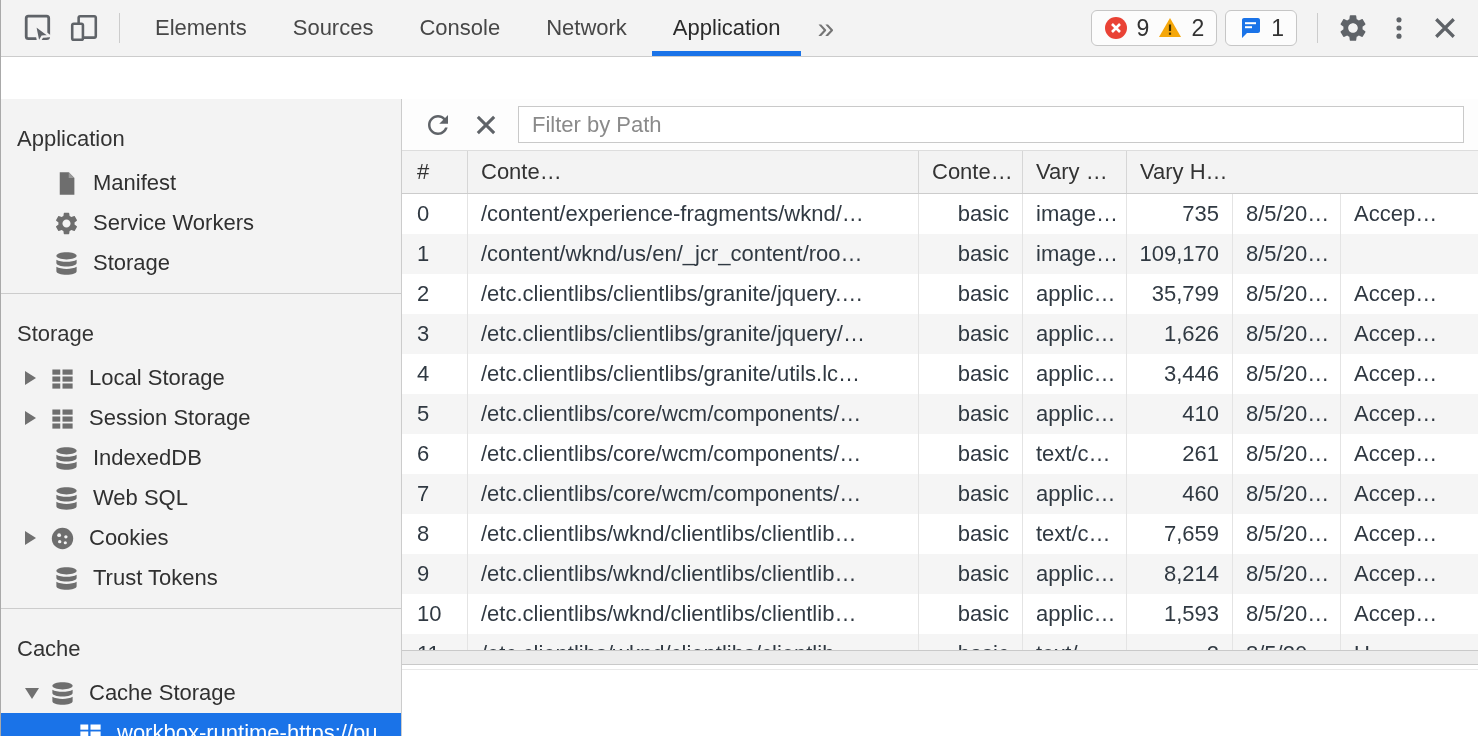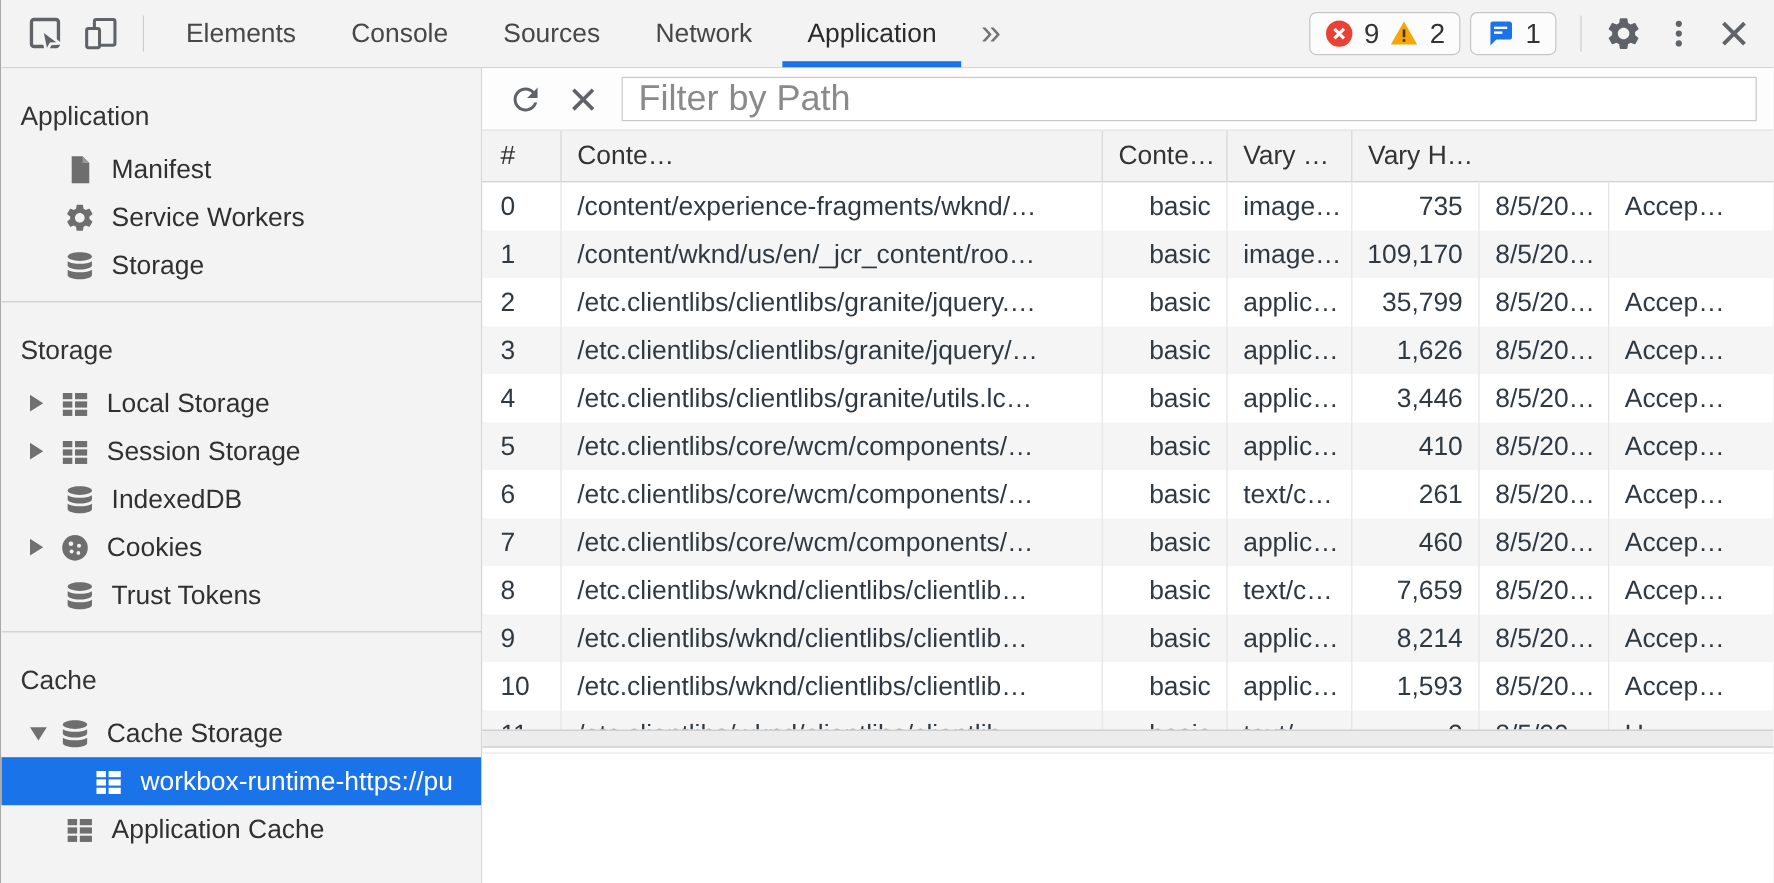--- a/index.html
+++ b/index.html
@@ -2,20 +2,21 @@
 <html><head>
 <meta charset="utf-8">
 <style>
   * { margin:0; padding:0; box-sizing:border-box; }
   html,body { background:#e8e8e8; }
   .app {
     width:1478px; height:736px; background:#fff; overflow:hidden;
     font-family:"Liberation Sans","DejaVu Sans",sans-serif;
     color:#303030; display:flex; flex-direction:column; position:relative;
     border-left:1px solid #a9a9a9;
+    gap:42px;
   }
   svg { display:block; }
 
   
   .topbar {
     height:57px; flex:0 0 57px; background:#f3f3f3; border-bottom:1px solid #ccc;
     display:flex; align-items:center; padding-left:14px;
   }
   .icon-btn { width:46px; height:46px; display:flex; align-items:center; justify-content:center; color:#5f6368; flex:0 0 auto; }
   .vsep { width:1px; height:30px; background:#ccc; margin:0 12px; flex:0 0 auto; }
@@ -53,21 +54,21 @@
   .slabel { white-space:nowrap; }
   .side-item.selected { background:#1a73e8; color:#fff; margin:0; }
   .side-item.selected .sicon { color:#fff; }
 
   
   .main { flex:1; display:flex; flex-direction:column; min-width:0; background:#fff; }
   .toolbar { height:52px; flex:0 0 52px; display:flex; align-items:center; gap:4px; padding:0 14px 0 14px; border-bottom:1px solid #ddd; background:#fdfdfd; }
   .tool-btn { width:44px; height:44px; display:flex; align-items:center; justify-content:center; color:#5f6368; flex:0 0 auto; }
   .filter-input {
     flex:1; height:37px; margin-left:6px; border:1px solid #c9c9c9; background:#fff;
-    font-size:30px; padding:0 13px; color:#303030; outline:none;
+    font-size:22px; padding:0 13px; color:#303030; outline:none;
     font-family:"Liberation Sans","DejaVu Sans",sans-serif;
   }
   .filter-input::placeholder { color:#8a8a8a; opacity:1; }
 
   .grid-head, .trow { display:grid; grid-template-columns:65px 451px 104px 104px 106px 108px auto; }
   .grid-head { height:43px; flex:0 0 43px; background:#f3f3f3; border-bottom:1px solid #ccc; font-size:22px; color:#333; }
   .hcell { display:flex; align-items:center; padding-left:13px; white-space:nowrap; overflow:hidden; }
   .hcell + .hcell { border-left:1px solid #d6d6d6; }
   .hcell.first { padding-left:15px; }
 
@@ -163,24 +164,24 @@
           <use href="#i-device"></use>
         </svg>
     </div>
     <div class="vsep"></div>
 
     <div class="tabs">
       <div class="tab">
           <span>Elements</span>
         </div>
       <div class="tab">
+          <span>Sources</span>
+        </div>
+      <div class="tab">
           <span>Console</span>
-        </div>
-      <div class="tab">
-          <span>Sources</span>
         </div>
       <div class="tab">
           <span>Network</span>
         </div>
       <div class="tab active">
           <span>Application</span>
         </div>
     </div>
     <div class="tab-overflow">
         <span>»</span>
@@ -267,20 +268,26 @@
               <use href="#i-table"></use>
             </svg>
           <span class="slabel">Session Storage</span>
         </div>
         <div class="side-item no-arrow">
           <svg class="sicon">
               <use href="#i-db"></use>
             </svg>
           <span class="slabel">IndexedDB</span>
         </div>
+        <div class="side-item no-arrow">
+          <svg class="sicon">
+              <use href="#i-db"></use>
+            </svg>
+          <span class="slabel">Web SQL</span>
+        </div>
         <div class="side-item">
           <span class="arrow-slot">
               <span class="tri-right"></span>
             </span>
           <svg class="sicon">
               <use href="#i-cookie"></use>
             </svg>
           <span class="slabel">Cookies</span>
         </div>
         <div class="side-item no-arrow">

